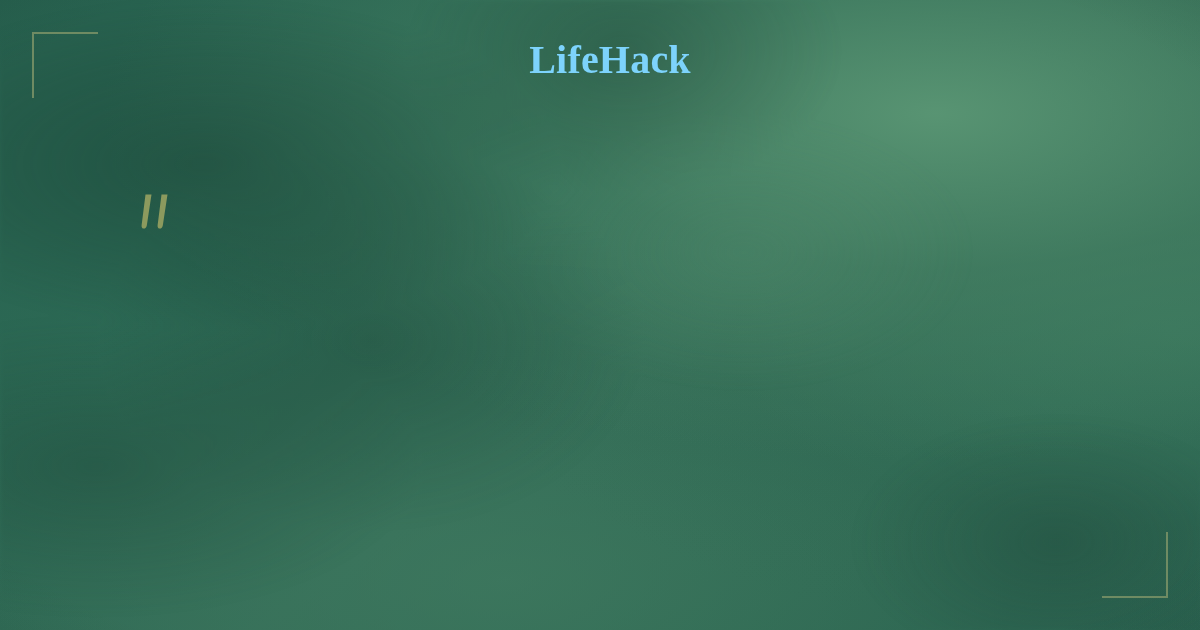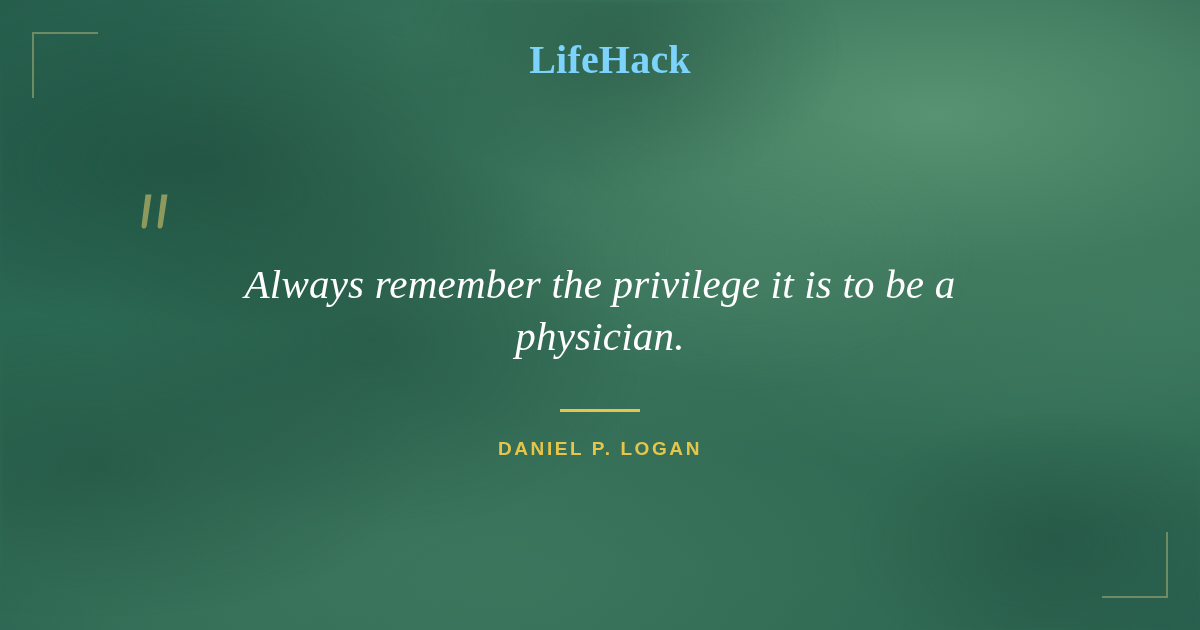--- a/index.html
+++ b/index.html
@@ -150,19 +150,14 @@
 
   <div id="logo">LifeHack</div>
 
   <div id="quote-mark">
     <svg width="46" height="52" viewBox="0 0 46 52" xmlns="http://www.w3.org/2000/svg" aria-hidden="true">
       <path d="M13.5 2.5 L19.5 2.5 L14.8 33.5 C14.5 35.4 13.3 36.6 11.9 36.6 C10.3 36.6 9.3 35.2 9.6 33.2 Z" fill="#8c9a5e"></path>
       <path d="M29.5 2.5 L35.5 2.5 L30.8 33.5 C30.5 35.4 29.3 36.6 27.9 36.6 C26.3 36.6 25.3 35.2 25.6 33.2 Z" fill="#8c9a5e"></path>
     </svg>
   </div>
 
-  <div id="quote-block">
-    <div id="quote-text">Always remember the privilege it is to be a physician.</div>
-    <div id="divider"></div>
-    <div id="author">DANIEL P. LOGAN</div>
-  </div>
 
 </div>
 
 </body></html>

